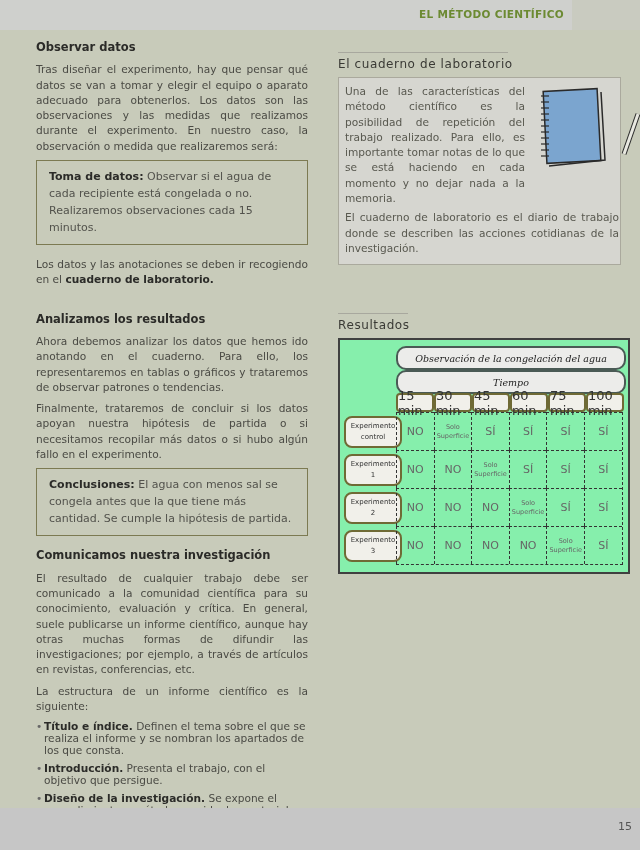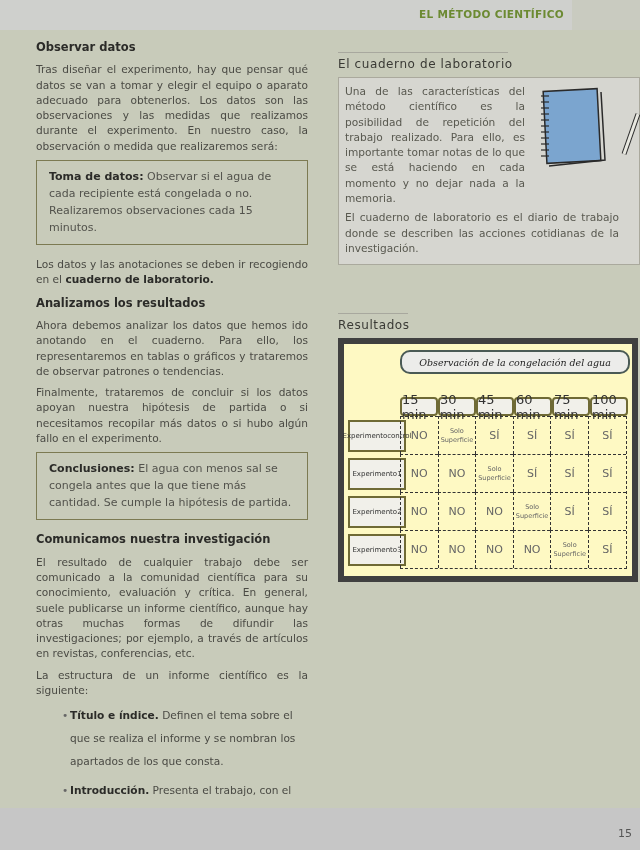--- a/index.html
+++ b/index.html
@@ -20,70 +20,70 @@
   }
   .page {
     position:absolute; left:0; top:30px; width:640px; height:778px;
     background:#c8cbba;
   }
   .bottom-band {
     position:absolute; left:0; top:808px; width:640px; height:42px;
     background:#c6c6c6;
   }
   .page-num {
-    position:absolute; right:8px; top:820px; font-size:11px; color:#555;margin-top:7px;
+    position:absolute; right:8px; top:820px; font-size:11px; color:#555;
   }
   .col-left {
     position:absolute; left:36px; top:40px; width:272px;
     font-size:10.6px; line-height:15.3px;
   }
   .col-left p { margin:0 0 6px 0; text-align:justify; }
   h3 {
     font-size:11.5px; margin:0 0 7px 0; color:#2b2b28; font-weight:bold;
   }
   .box {
     border:1.5px solid #7c7a52; padding:7px 10px 8px 12px; margin:6px 0 12px 0;
     font-size:11px; line-height:17px; color:#52524c;
   }
   .box b { color:#2b2b28; }
   b { color:#2b2b28; }
   ul.bullets { list-style:none; padding:0; margin:0; }
-  ul.bullets li { position:relative; padding-left:8px; margin-bottom:6px; line-height:23px;margin-left:26px; }
+  ul.bullets li { position:relative; padding-left:8px; margin-bottom:6px; line-height:12px; }
   ul.bullets li::before { content:"•"; position:absolute; left:0; top:0; color:#666; }
   .col-right { position:absolute; left:338px; top:52px; width:290px; }
   .rule { border-top:1px solid #a8a89e; width:170px; margin-bottom:4px; }
   .r-title { font-size:12px; color:#3a3a35; letter-spacing:0.6px; margin:0 0 6px 0; }
   .lab-box {
-    background:#d6d6d0; border:1px solid #aaa99d; padding:6px 20px 8px 6px;
+    background:#d6d6d0; border:1px solid #aaa99d; padding:6px 1px 8px 6px;
     width:274px; font-size:10.6px; line-height:15.3px; color:#58584f; position:relative;
   }
   .lab-box p { margin:0; text-align:justify; }
   .lab-text { width:180px; }
   .notebook {
     position:absolute; left:200px; top:8px; width:72px; height:82px;
   }
   .results-box {
-    background:#fef9c3; border:6px solid #404040; width:288px; height:232px; position:relative;
+    background:#86efac; border:2px solid #404040; width:288px; height:232px; position:relative;
   }
   .pill {
     position:absolute; left:56px; width:226px; height:20px;
     border:2px solid #4a5a55; border-radius:10px; background:#ececea;
     font-family:"DejaVu Serif", serif; font-style:italic; font-size:9.5px; color:#222;
     display:flex; align-items:center; justify-content:center;
   }
   .time-cell {
     position:absolute; top:53px; width:34px; height:15px;
     border:2px solid #6f6a35; border-radius:4px; background:#f1f0ea;
     font-size:13px; color:#333; display:flex; align-items:center; justify-content:center;
   }
   .row-label {
     position:absolute; left:4px; width:54px; height:28px;
-    border:2.5px solid #6f6a35; border-radius:0; background:#f1f0ea;
+    border:2.5px solid #6f6a35; border-radius:8px; background:#f1f0ea;
     font-size:7px; color:#333; line-height:11px; text-align:center;
-    display:flex; align-items:center; justify-content:center; flex-direction:row;
+    display:flex; align-items:center; justify-content:center; flex-direction:column;
   }
   .grid {
     position:absolute; left:56px; top:72px; width:226px; height:152px;
     border-right:1.5px dashed #333; border-bottom:1.5px dashed #333;
   }
   .cell {
     position:absolute; width:37.6px; height:38px;
     border-left:1.5px dashed #333; border-top:1.5px dashed #333; box-sizing:border-box;
     font-size:11px; color:#666; display:flex; align-items:center; justify-content:center;
     text-align:center; line-height:9px;
@@ -98,21 +98,21 @@
 </div>
 <div class="page"></div>
 
 <div class="col-left">
   <h3>Observar datos</h3>
   <p>Tras diseñar el experimento, hay que pensar qué datos se van a tomar y elegir el equipo o aparato adecuado para obtenerlos. Los datos son las observaciones y las medidas que realizamos durante el experimento. En nuestro caso, la observación o medida que realizaremos será:</p>
   <div class="box">
     <b>Toma de datos:</b><span> Observar si el agua de cada recipiente está congelada o no. Realizaremos observaciones cada 15 minutos.</span>
   </div>
   <p><span>Los datos y las anotaciones se deben ir recogiendo en el </span><b>cuaderno de laboratorio.</b></p>
-  <h3 style="margin-top:8px">Analizamos los resultados</h3>
+  <h3 style="margin-top:24px">Analizamos los resultados</h3>
   <p>Ahora debemos analizar los datos que hemos ido anotando en el cuaderno. Para ello, los representaremos en tablas o gráficos y trataremos de observar patrones o tendencias.</p>
   <p>Finalmente, trataremos de concluir si los datos apoyan nuestra hipótesis de partida o si necesitamos recopilar más datos o si hubo algún fallo en el experimento.</p>
   <div class="box" style="margin-top:0">
     <b>Conclusiones:</b><span> El agua con menos sal se congela antes que la que tiene más cantidad. Se cumple la hipótesis de partida.</span>
   </div>
   <h3 style="margin-top:8px">Comunicamos nuestra investigación</h3>
   <p>El resultado de cualquier trabajo debe ser comunicado a la comunidad científica para su conocimiento, evaluación y crítica. En general, suele publicarse un informe científico, aunque hay otras muchas formas de difundir las investigaciones; por ejemplo, a través de artículos en revistas, conferencias, etc.</p>
   <p>La estructura de un informe científico es la siguiente:</p>
   <ul class="bullets">
     <li><b>Título e índice.</b><span> Definen el tema sobre el que se realiza el informe y se nombran los apartados de los que consta.</span></li>
@@ -150,20 +150,21 @@
   <svg style="position:absolute; left:282px; top:60px" width="20" height="50">
     <line x1="18" y1="2" x2="4" y2="42" stroke="#2a2a2a" stroke-width="5"></line>
     <line x1="18" y1="2" x2="4" y2="42" stroke="#e8e8e0" stroke-width="3"></line>
   </svg>
 
   <div class="rule" style="margin-top:48px; width:70px"></div>
   <div class="r-title">Resultados</div>
 
   <div class="results-box">
     <div class="pill" style="top:6px">Observación de la congelación del agua</div>
+    <div class="pill" style="top:30px">Tiempo</div>
 
     <div class="time-cell" style="left:56px">15 min</div>
     <div class="time-cell" style="left:94px">30 min</div>
     <div class="time-cell" style="left:132px">45 min</div>
     <div class="time-cell" style="left:170px">60 min</div>
     <div class="time-cell" style="left:208px">75 min</div>
     <div class="time-cell" style="left:246px">100 min</div>
 
     <div class="row-label" style="top:76px">
         <span>Experimento</span>

